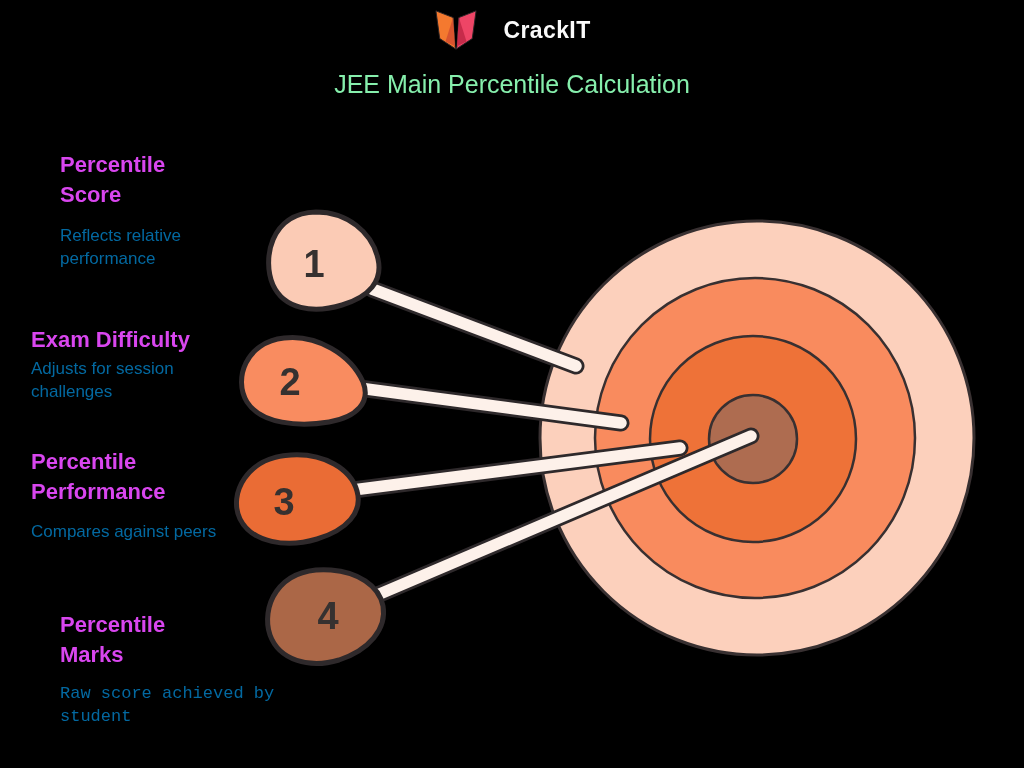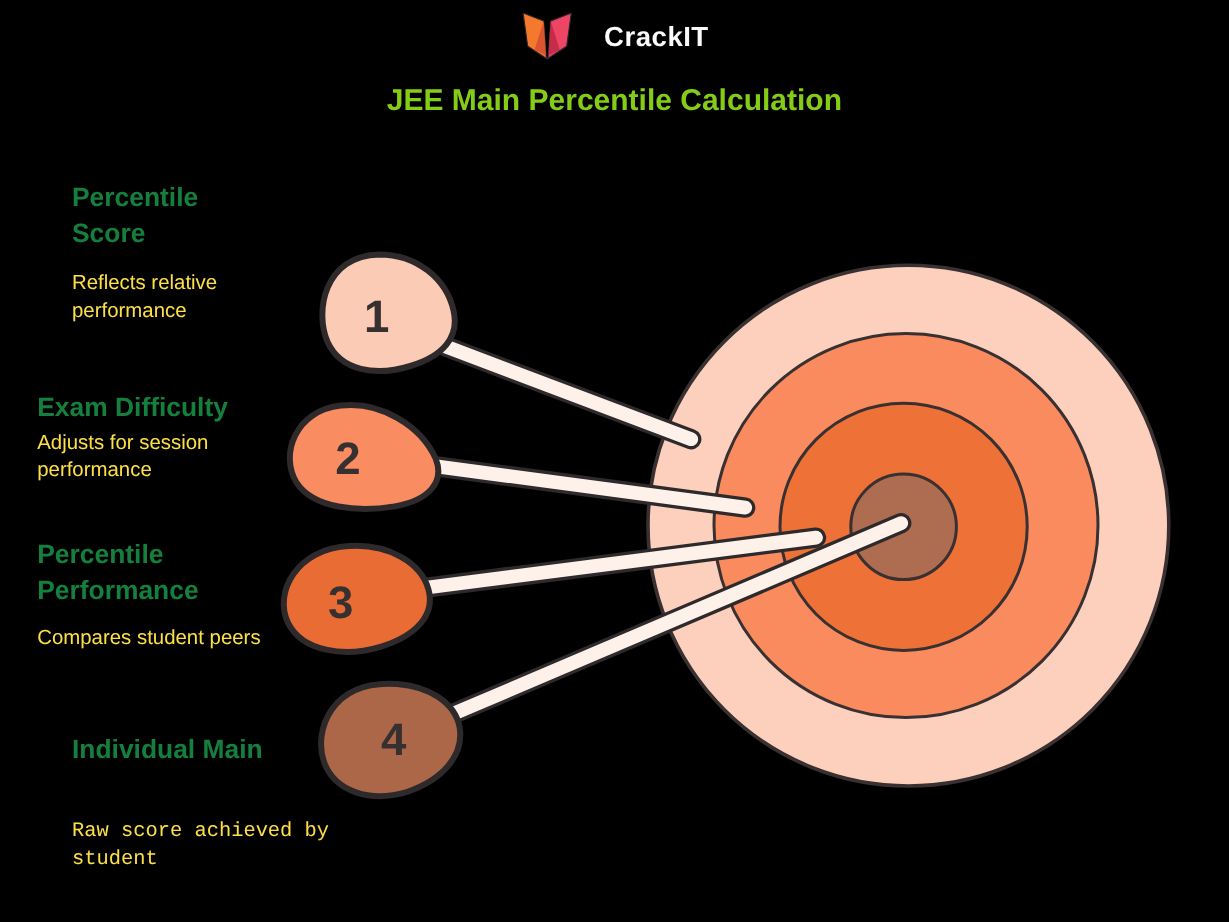--- a/index.html
+++ b/index.html
@@ -12,28 +12,28 @@
   }
   .header {
     position:absolute; top:8px; left:0; width:100%;
     display:flex; justify-content:center; align-items:center; gap:24px;
   }
   .brand {
     font-size:23px; font-weight:700; color:#fafafa; letter-spacing:.4px;
   }
   .title {
     position:absolute; top:70px; left:0; width:100%;
-    text-align:center; font-size:25px; font-weight:700; color:#84cc16;
+    text-align:center; font-size:25px; font-weight:400; color:#86efac;
   }
   .canvas { position:absolute; left:0; top:0; }
   .item-heading {
-    position:absolute; font-weight:700; font-size:22px; line-height:30px; color:#15803d;
+    position:absolute; font-weight:700; font-size:22px; line-height:30px; color:#d946ef;
   }
   .item-desc {
-    position:absolute; font-size:17px; line-height:23px; color:#fde047; font-weight:400;
+    position:absolute; font-size:17px; line-height:23px; color:#0369a1; font-weight:400;
   }
   #h1 { left:60px; top:150px; width:150px; }
   #d1 { left:60px; top:224px; width:178px; }
   #h2 { left:31px; top:325px; width:240px; }
   #d2 { left:31px; top:357px; width:188px; }
   #h3 { left:31px; top:447px; width:195px; }
   #d3 { left:31px; top:520px; width:192px; }
   #h4 { left:60px; top:610px; width:160px; }
   #d4 { left:60px; top:682px; width:218px;font-family:Liberation Mono, monospace; }
   .num {
@@ -83,19 +83,19 @@
   <text class="num" x="314" y="277" text-anchor="middle" fill="#363130">1</text>
   <text class="num" x="290" y="395" text-anchor="middle" fill="#363130">2</text>
   <text class="num" x="284" y="515" text-anchor="middle" fill="#363130">3</text>
   <text class="num" x="328" y="629" text-anchor="middle" fill="#363130">4</text>
 </svg>
 
 <div id="h1" class="item-heading">Percentile Score</div>
 <div id="d1" class="item-desc">Reflects relative performance</div>
 
 <div id="h2" class="item-heading">Exam Difficulty</div>
-<div id="d2" class="item-desc">Adjusts for session performance</div>
+<div id="d2" class="item-desc">Adjusts for session challenges</div>
 
 <div id="h3" class="item-heading">Percentile Performance</div>
-<div id="d3" class="item-desc">Compares student peers</div>
+<div id="d3" class="item-desc">Compares against peers</div>
 
-<div id="h4" class="item-heading">Individual Main</div>
+<div id="h4" class="item-heading">Percentile Marks</div>
 <div id="d4" class="item-desc">Raw score achieved by student</div>
 
 </body></html>

